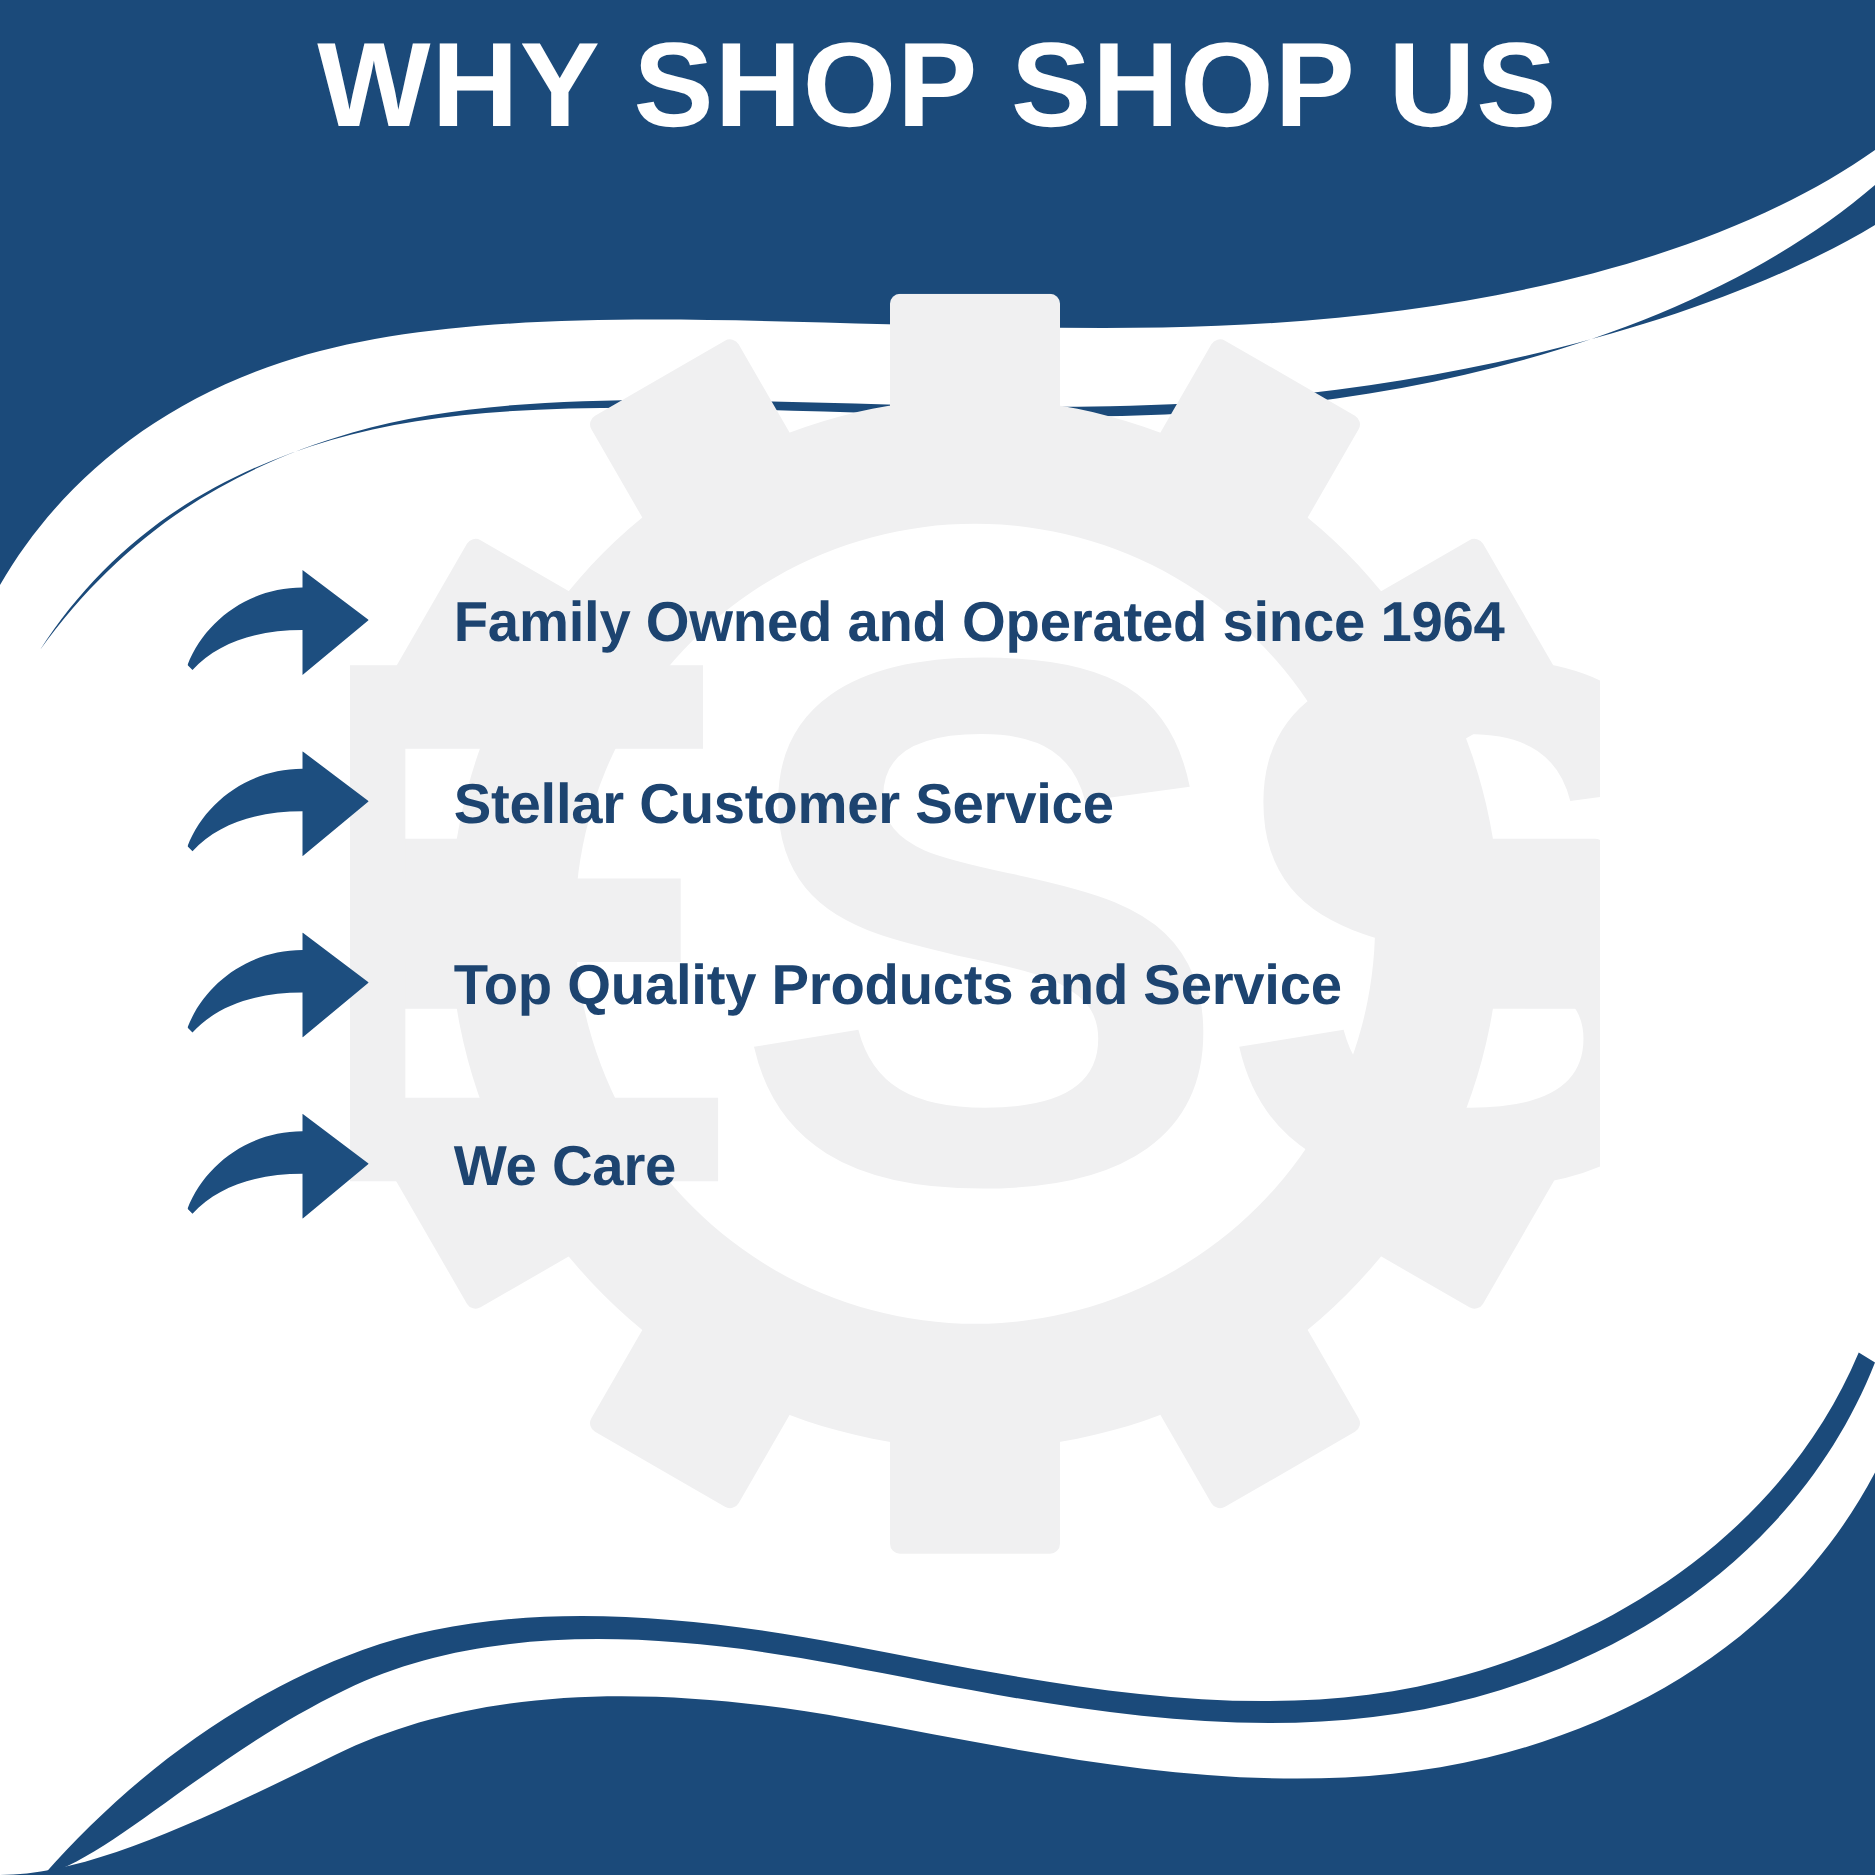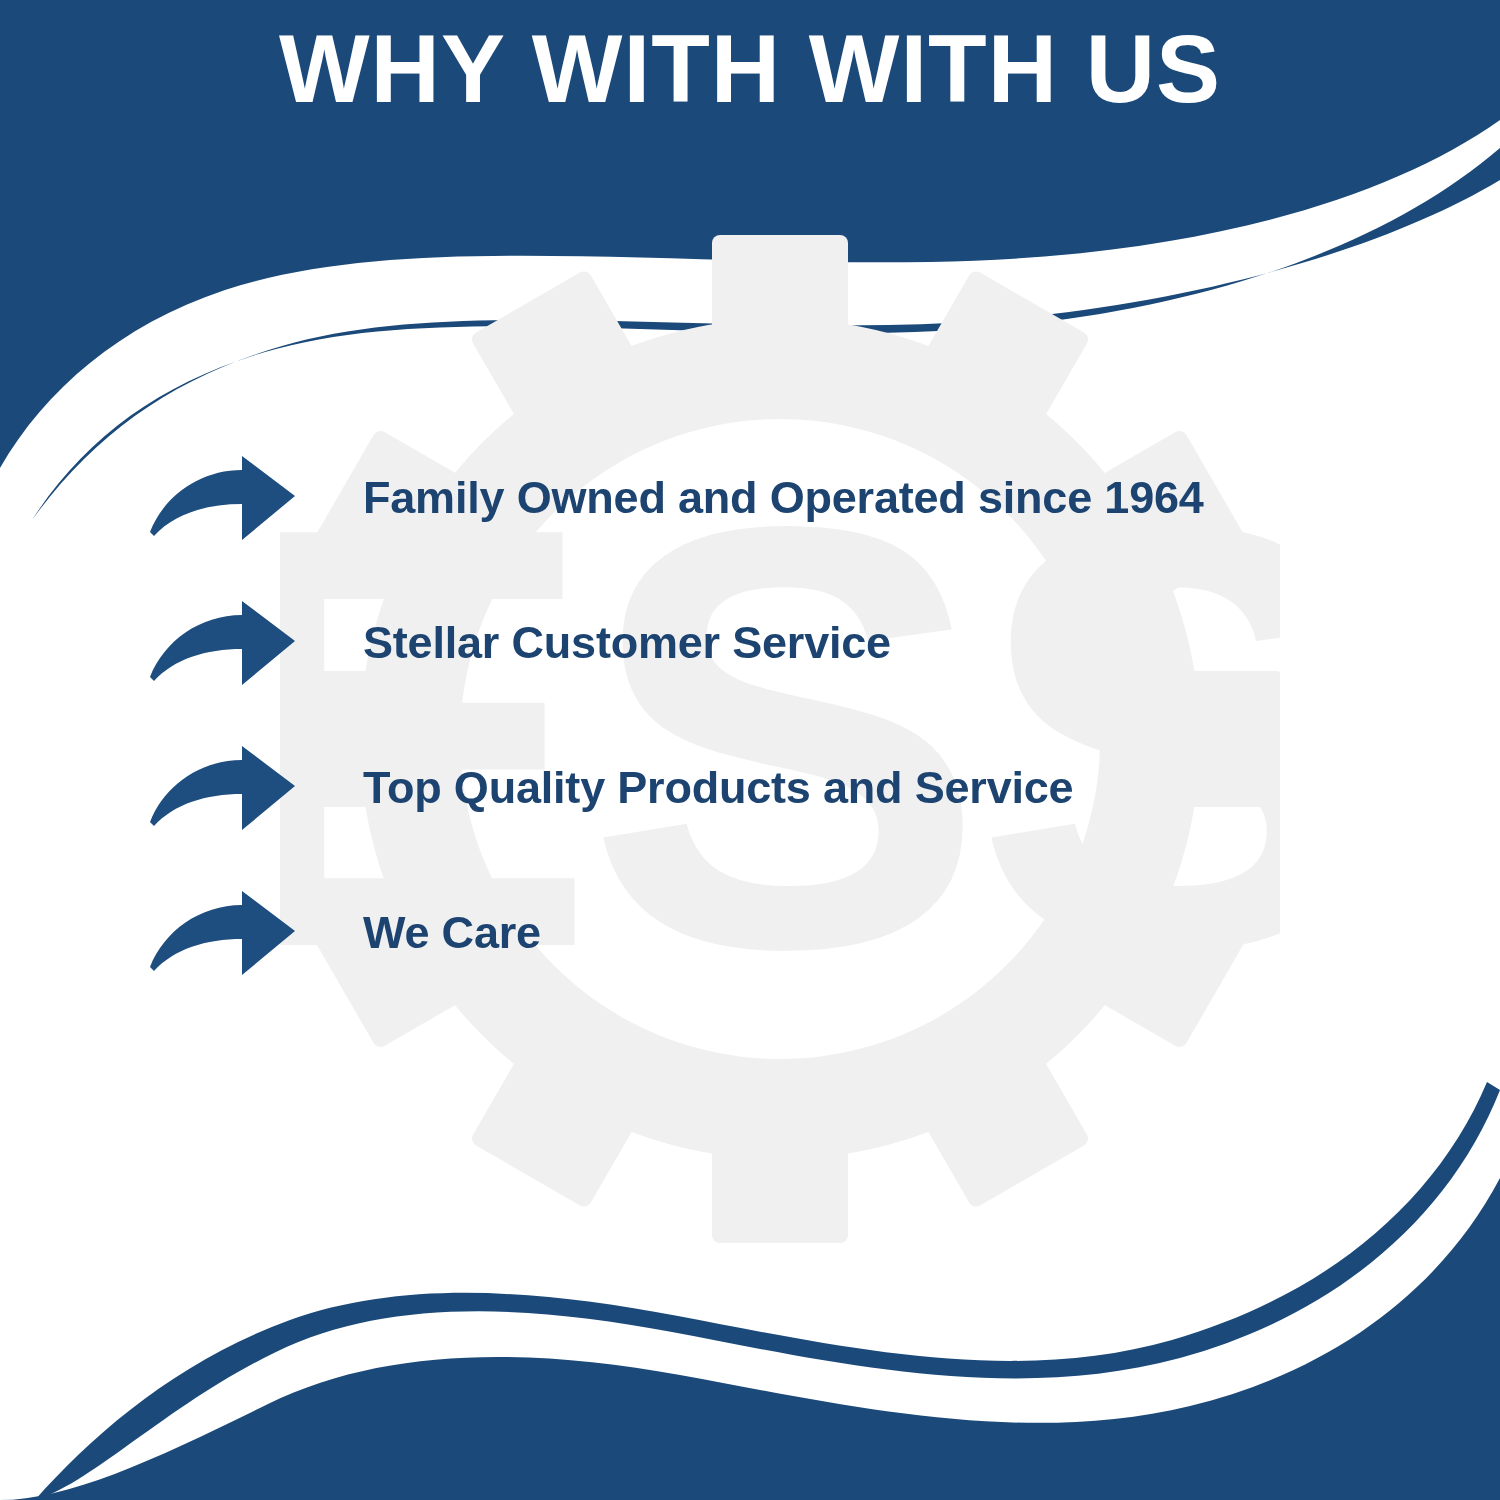--- a/index.html
+++ b/index.html
@@ -139,21 +139,21 @@
       </g>
 
       <path fill-rule="evenodd" d="M250,42
                A210,210 0 1,1 249.9,42 Z
                M250,92
                A160,160 0 1,0 250.1,92 Z"></path>
     </g>
     <text x="250" y="355" text-anchor="middle" fill="#f0f0f1" font-family="'Liberation Sans', sans-serif" font-size="300" font-weight="700" letter-spacing="-6">ESS</text>
   </svg>
 
-  <div id="header-title">WHY WITH WITH US</div>
+  <div id="header-title">WHY SHOP SHOP US</div>
 
   <div id="benefit-list">
 
     <div class="benefit-row">
       <svg class="benefit-arrow" viewBox="0 0 145 84">
         <path fill="#1d4e7f" d="M0,76
                  C14,40 50,14 92,14
                  L92,0 L145,40 L92,84 L92,48
                  C56,48 24,58 4,80 Z"></path>
       </svg>

